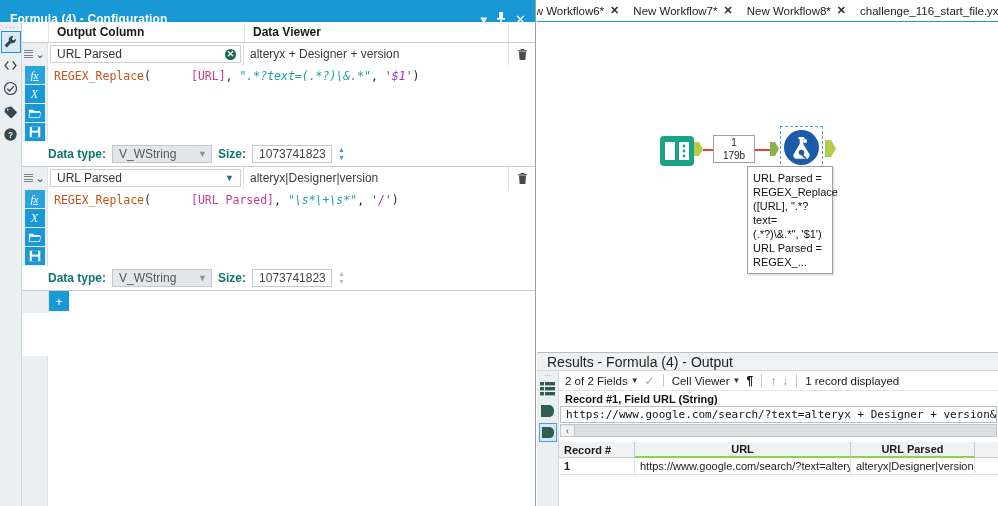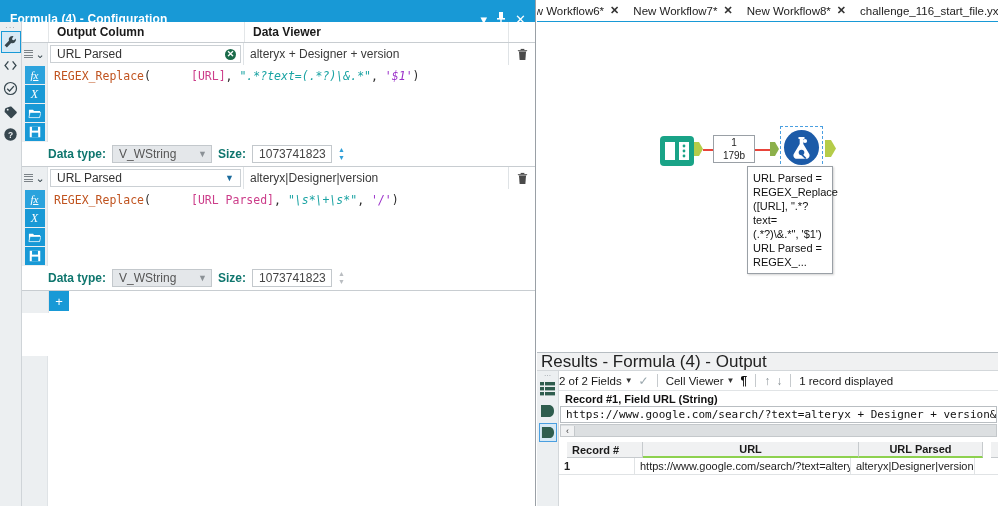--- a/index.html
+++ b/index.html
@@ -181,35 +181,35 @@
     position:absolute; left:210px; top:144px; width:86px;
     background:#fff; border:1px solid #9aa0a6; padding:4px 5px;
     font-size:11px; line-height:14px; color:#111; box-sizing:border-box;
     box-shadow:1px 1px 2px rgba(0,0,0,.18);
   }
 
   
   .results { position:absolute; top:353px; left:0; right:0; bottom:0; background:#fff; }
   .res-title {
     height:18px; background:#f0f1f2; border-bottom:1px solid #d3d7da;
-    display:flex; align-items:center; padding-left:4px; font-size:17px; color:#222;
+    display:flex; align-items:center; padding-left:10px; font-size:14px; color:#222;
     box-sizing:border-box;
   }
   .res-body { position:absolute; top:18px; left:0; right:0; bottom:0; display:flex; }
   .res-rail {
     width:22px; background:#eceff1; border-right:1px solid #d3d7da;
     display:flex; flex-direction:column; align-items:center; padding-top:2px; box-sizing:border-box;
   }
   .res-rail-dots { color:#9aa0a6; font-size:7px; height:6px; line-height:6px;}
   .rr-ic { width:18px; height:19px; display:flex; align-items:center; justify-content:center; margin-bottom:3px; cursor:pointer;}
   .rr-ic.sel { border:1px solid #4a9fe0; background:#d7e9f5; box-sizing:border-box; }
   .res-main { flex:1; position:relative; overflow:hidden; }
 
   .res-toolbar {
-    height:20px; display:flex; align-items:center; gap:6px; padding-left:0;
+    height:20px; display:flex; align-items:center; gap:6px; padding-left:6px;
     font-size:11.5px; color:#1a1a1a; border-bottom:1px solid #e1e4e6; box-sizing:border-box;
   }
   .rt-sep { width:1px; height:13px; background:#c6cacd; margin:0 2px; }
   .rt-item { display:flex; align-items:center; gap:3px; cursor:pointer; white-space:nowrap;}
   .rt-caret { font-size:8px; color:#333; }
   .rt-check { color:#9aa7ad; font-size:12px; }
   .rt-pil { color:#111; font-weight:bold; font-size:12px;}
   .rt-arrow { color:#8c9398; font-size:12px; cursor:pointer;}
 
   .cell-head {
@@ -226,21 +226,21 @@
     height:13px; margin:1px 1px 0 1px; background:#dcdfe1; display:flex; align-items:center;
     border:1px solid #c4c8cb; box-sizing:border-box;
   }
   .cs-left { width:13px; text-align:center; background:#f1f2f3; color:#333; font-size:9px; cursor:pointer;
              border-right:1px solid #c4c8cb;}
 
   .res-table { margin-top:5px; background:#fff; }
   .rtab-head { display:flex; height:16px; font-size:11px; font-weight:bold; color:#1a1a1a; }
   .rtab-head div { display:flex; align-items:center; justify-content:center; background:#f0f1f2;
                    border-right:1px solid #c6cacd; border-bottom:2px solid #8dd14f; box-sizing:border-box;}
-  .rtab-head div.nb { border-bottom:1px solid #c6cacd;margin-left:8px; }
+  .rtab-head div.nb { border-bottom:1px solid #c6cacd; }
   .rtab-row { display:flex; height:17px; font-size:11px; color:#222; }
   .rtab-row div { display:flex; align-items:center; background:#fff; border-right:1px solid #e0e3e5;
                   border-bottom:1px solid #e0e3e5; box-sizing:border-box; padding-left:5px;
                   white-space:nowrap; overflow:hidden; }
   .c-rec { width:76px; }
   .c-url { width:216px; }
   .c-parsed { width:124px; }
   .c-tail { flex:1; border-right:none !important; }
   .rtab-head .c-rec { justify-content:flex-start; padding-left:5px; }
   .rtab-row .c-rec { font-weight:bold; }

